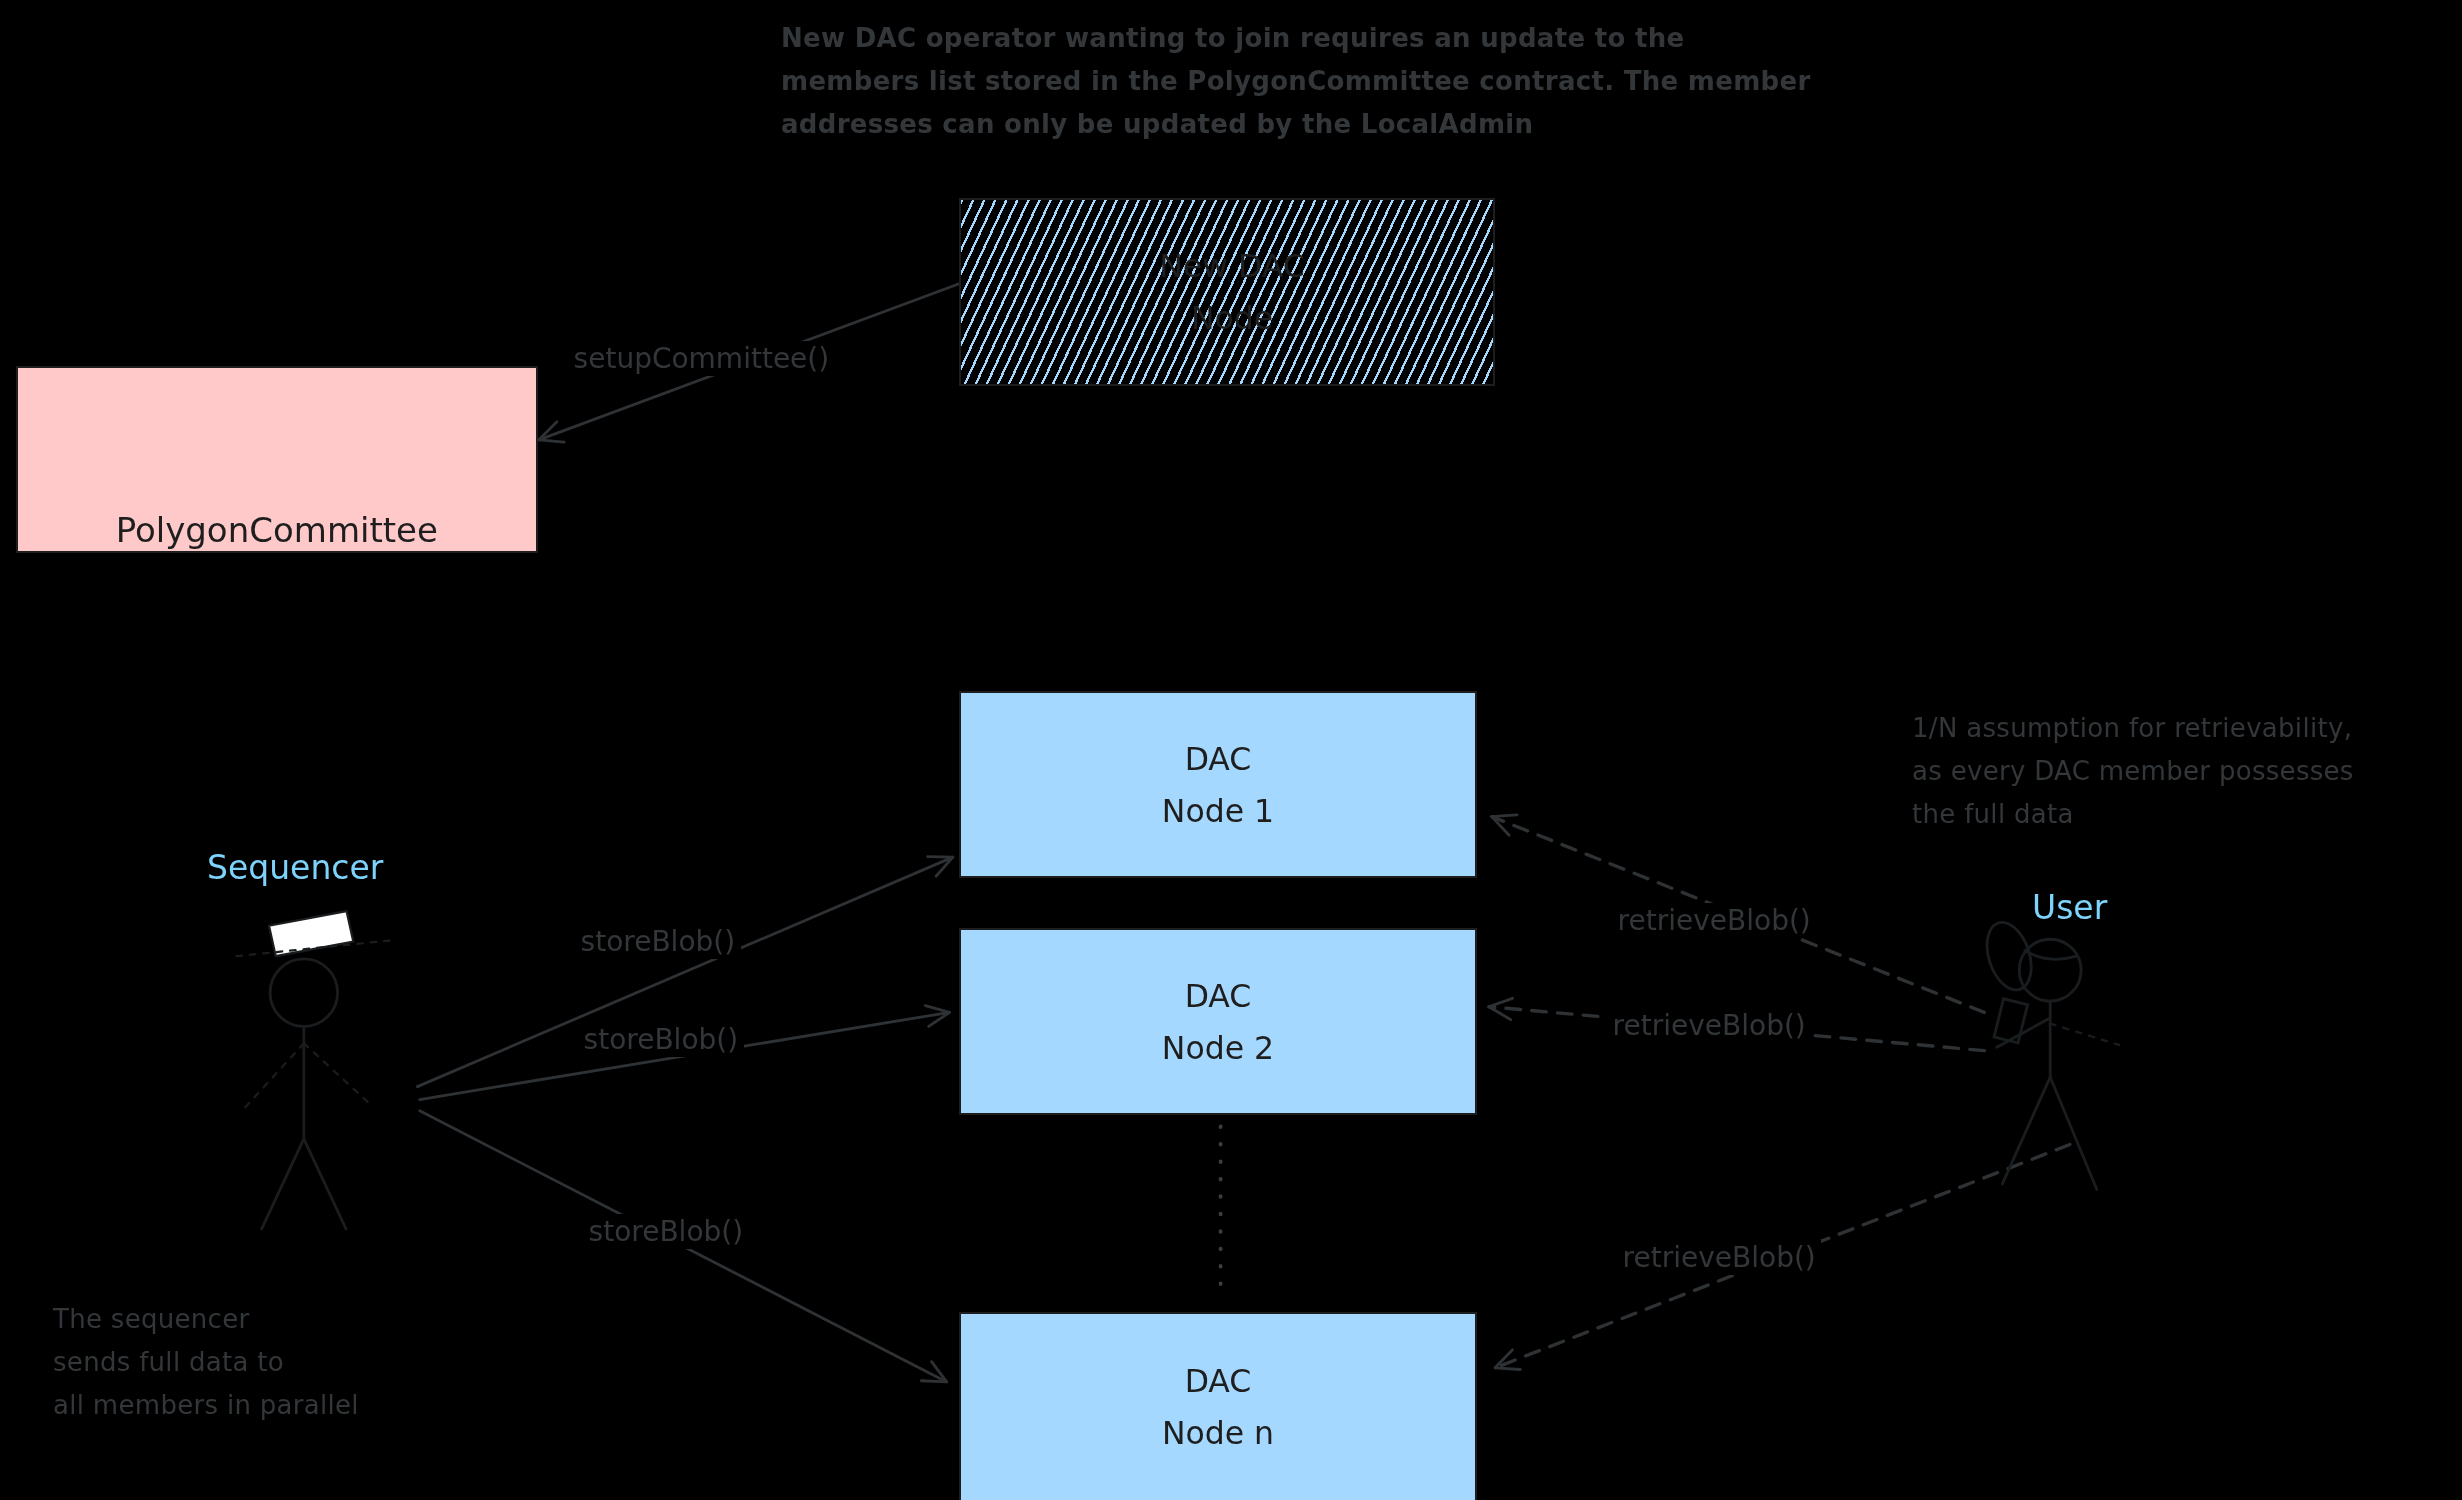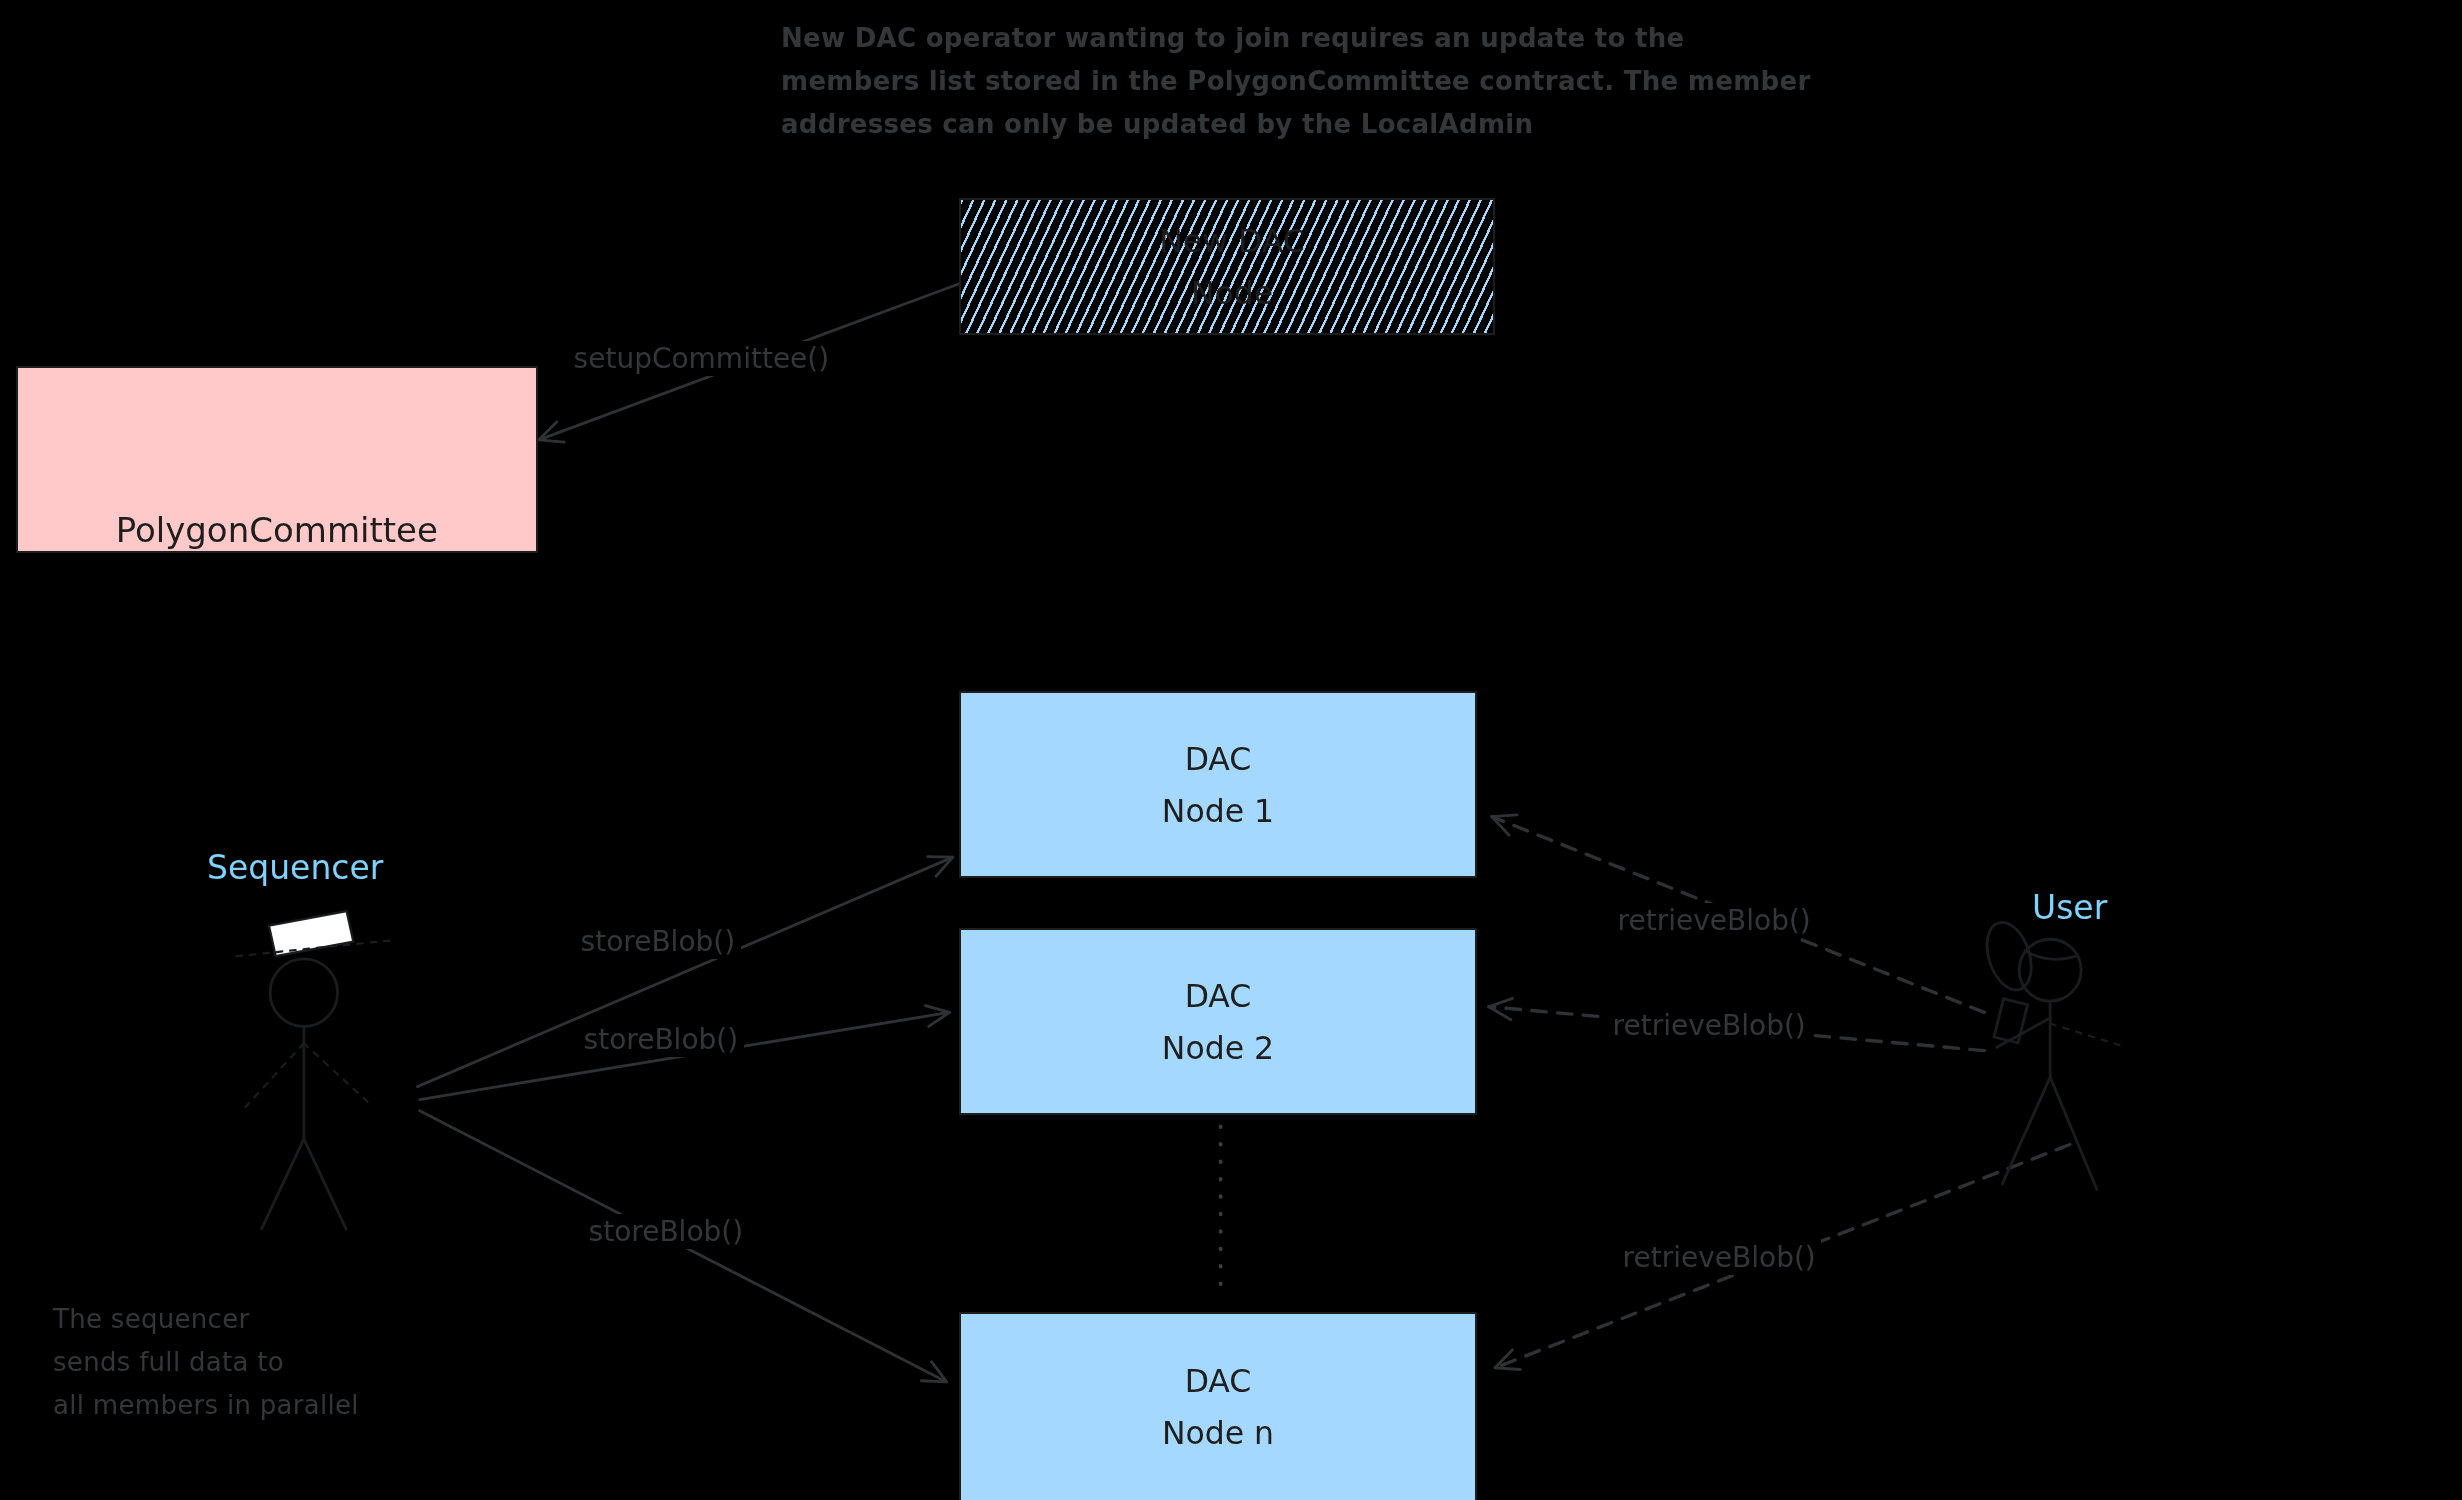--- a/index.html
+++ b/index.html
@@ -96,25 +96,28 @@
       <line class="fig" x1="3645" y1="1810" x2="3550" y2="1862"></line>
       <line class="figd" x1="3645" y1="1820" x2="3768" y2="1858"></line>
       <line class="fig" x1="3645" y1="1915" x2="3560" y2="2105"></line>
       <line class="fig" x1="3645" y1="1915" x2="3728" y2="2115"></line>
     </g>
   </svg>
 
   <div class="note" style="left:781px;top:17px;font-weight:bold;">New DAC operator wanting to join requires an update to the
 members list stored in the PolygonCommittee contract. The member
 addresses can only be updated by the LocalAdmin</div>
+  <div class="note" style="left:1912px;top:707px;">1/N assumption for retrievability,
+as every DAC member possesses
+the full data</div>
   <div class="note" style="left:53px;top:1298px;">The sequencer
 sends full data to
 all members in parallel</div>
 
-  <div class="box hatch" style="left:959px;top:198px;width:536px;height:137px;padding-left:10px;">
+  <div class="box hatch" style="left:959px;top:198px;width:536px;height:188px;padding-left:10px;">
     <span>New DAC
 Node</span>
   </div>
 
   <div class="box pink" style="left:15.8px;top:366px;width:522px;height:187px;line-height:41px;align-items:flex-end;">
     <span>PolygonCommittee</span>
   </div>
 
   <div class="box blue" style="left:959px;top:675px;width:518px;height:187px;">
     <span>DAC

